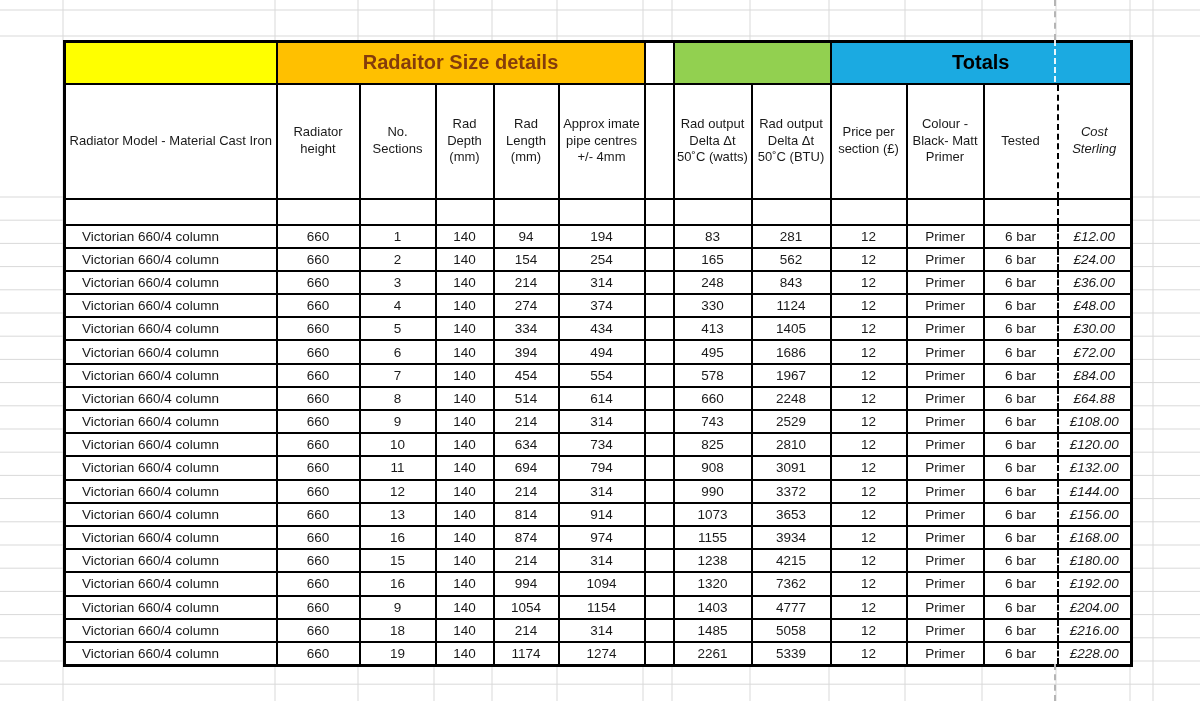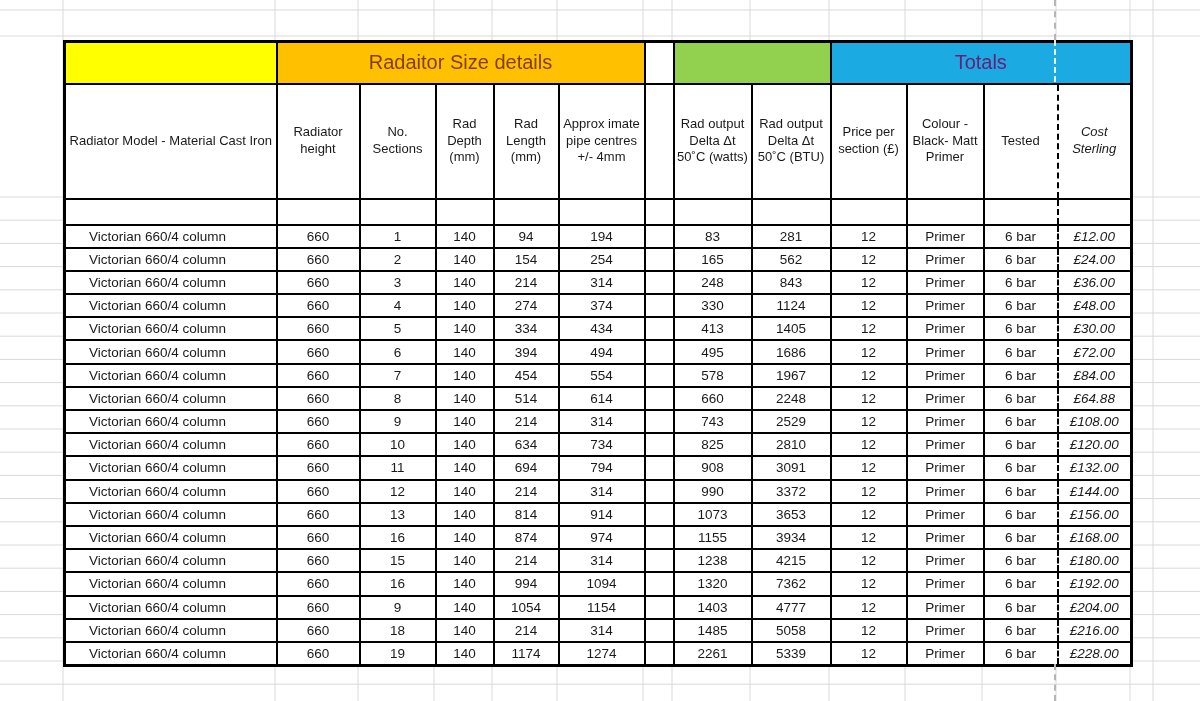--- a/index.html
+++ b/index.html
@@ -4,33 +4,33 @@
 <style>
   html,body{margin:0;padding:0;background:#fff;}
   .sheet{position:relative;width:1200px;height:701px;background:#ffffff;overflow:hidden;
          font-family:"Liberation Sans","DejaVu Sans",sans-serif;color:#1a1a1a;}
   .gridlines{position:absolute;left:0;top:0;z-index:0;}
   table.rad-table{position:absolute;left:63px;top:40px;z-index:1;border-collapse:collapse;
          table-layout:fixed;background:#fff;border:3px solid #000;}
   .rad-table th,.rad-table td{border:2px solid #000;padding:0 2px;text-align:center;
          vertical-align:middle;overflow:hidden;}
   tr.band-row{height:42px;}
-  tr.band-row th{font-weight:normal;text-align:center;}
+  tr.band-row th{font-weight:bold;text-align:center;}
   th.band-yellow{background:#FFFF00;}
   th.band-orange{background:#FFC000;color:#843C0C;font-size:20px;}
   th.band-gap{background:#fff;}
   th.band-green{background:#92D050;}
-  th.band-blue{background:#1BAAE1;color:#701a75;font-size:20px;font-weight:bold;margin-left:36px;}
+  th.band-blue{background:#1BAAE1;color:#000000;font-size:20px;font-weight:bold;margin-left:36px;}
   tr.header-row{height:115px;}
   tr.header-row th{font-weight:normal;font-size:13px;line-height:1.3;white-space:normal;
          background:#fff;}
   tr.spacer-row{height:26px;}
   tr.data-row{height:23.2px;}
   .rad-table td{font-size:13.5px;white-space:nowrap;background:#fff;}
-  td.col-model{text-align:left;padding-left:23px;}
+  td.col-model{text-align:left;padding-left:16px;}
   
   .rad-table th.col-cost,.rad-table td.col-cost{border-left:2px dashed #000;font-style:italic;}
   .rad-table th.col-tested,.rad-table td.col-tested{border-right:2px dashed #000;margin-top:26px;}
   th.band-blue{border-right:3px solid #000;}
   .pagebreak{position:absolute;width:0;border-left:2px dashed #b5b5b5;z-index:2;}
   .pagebreak.on-blue{border-left:2px dashed rgba(255,255,255,0.9);}
 </style>
 </head>
 <body>
 

